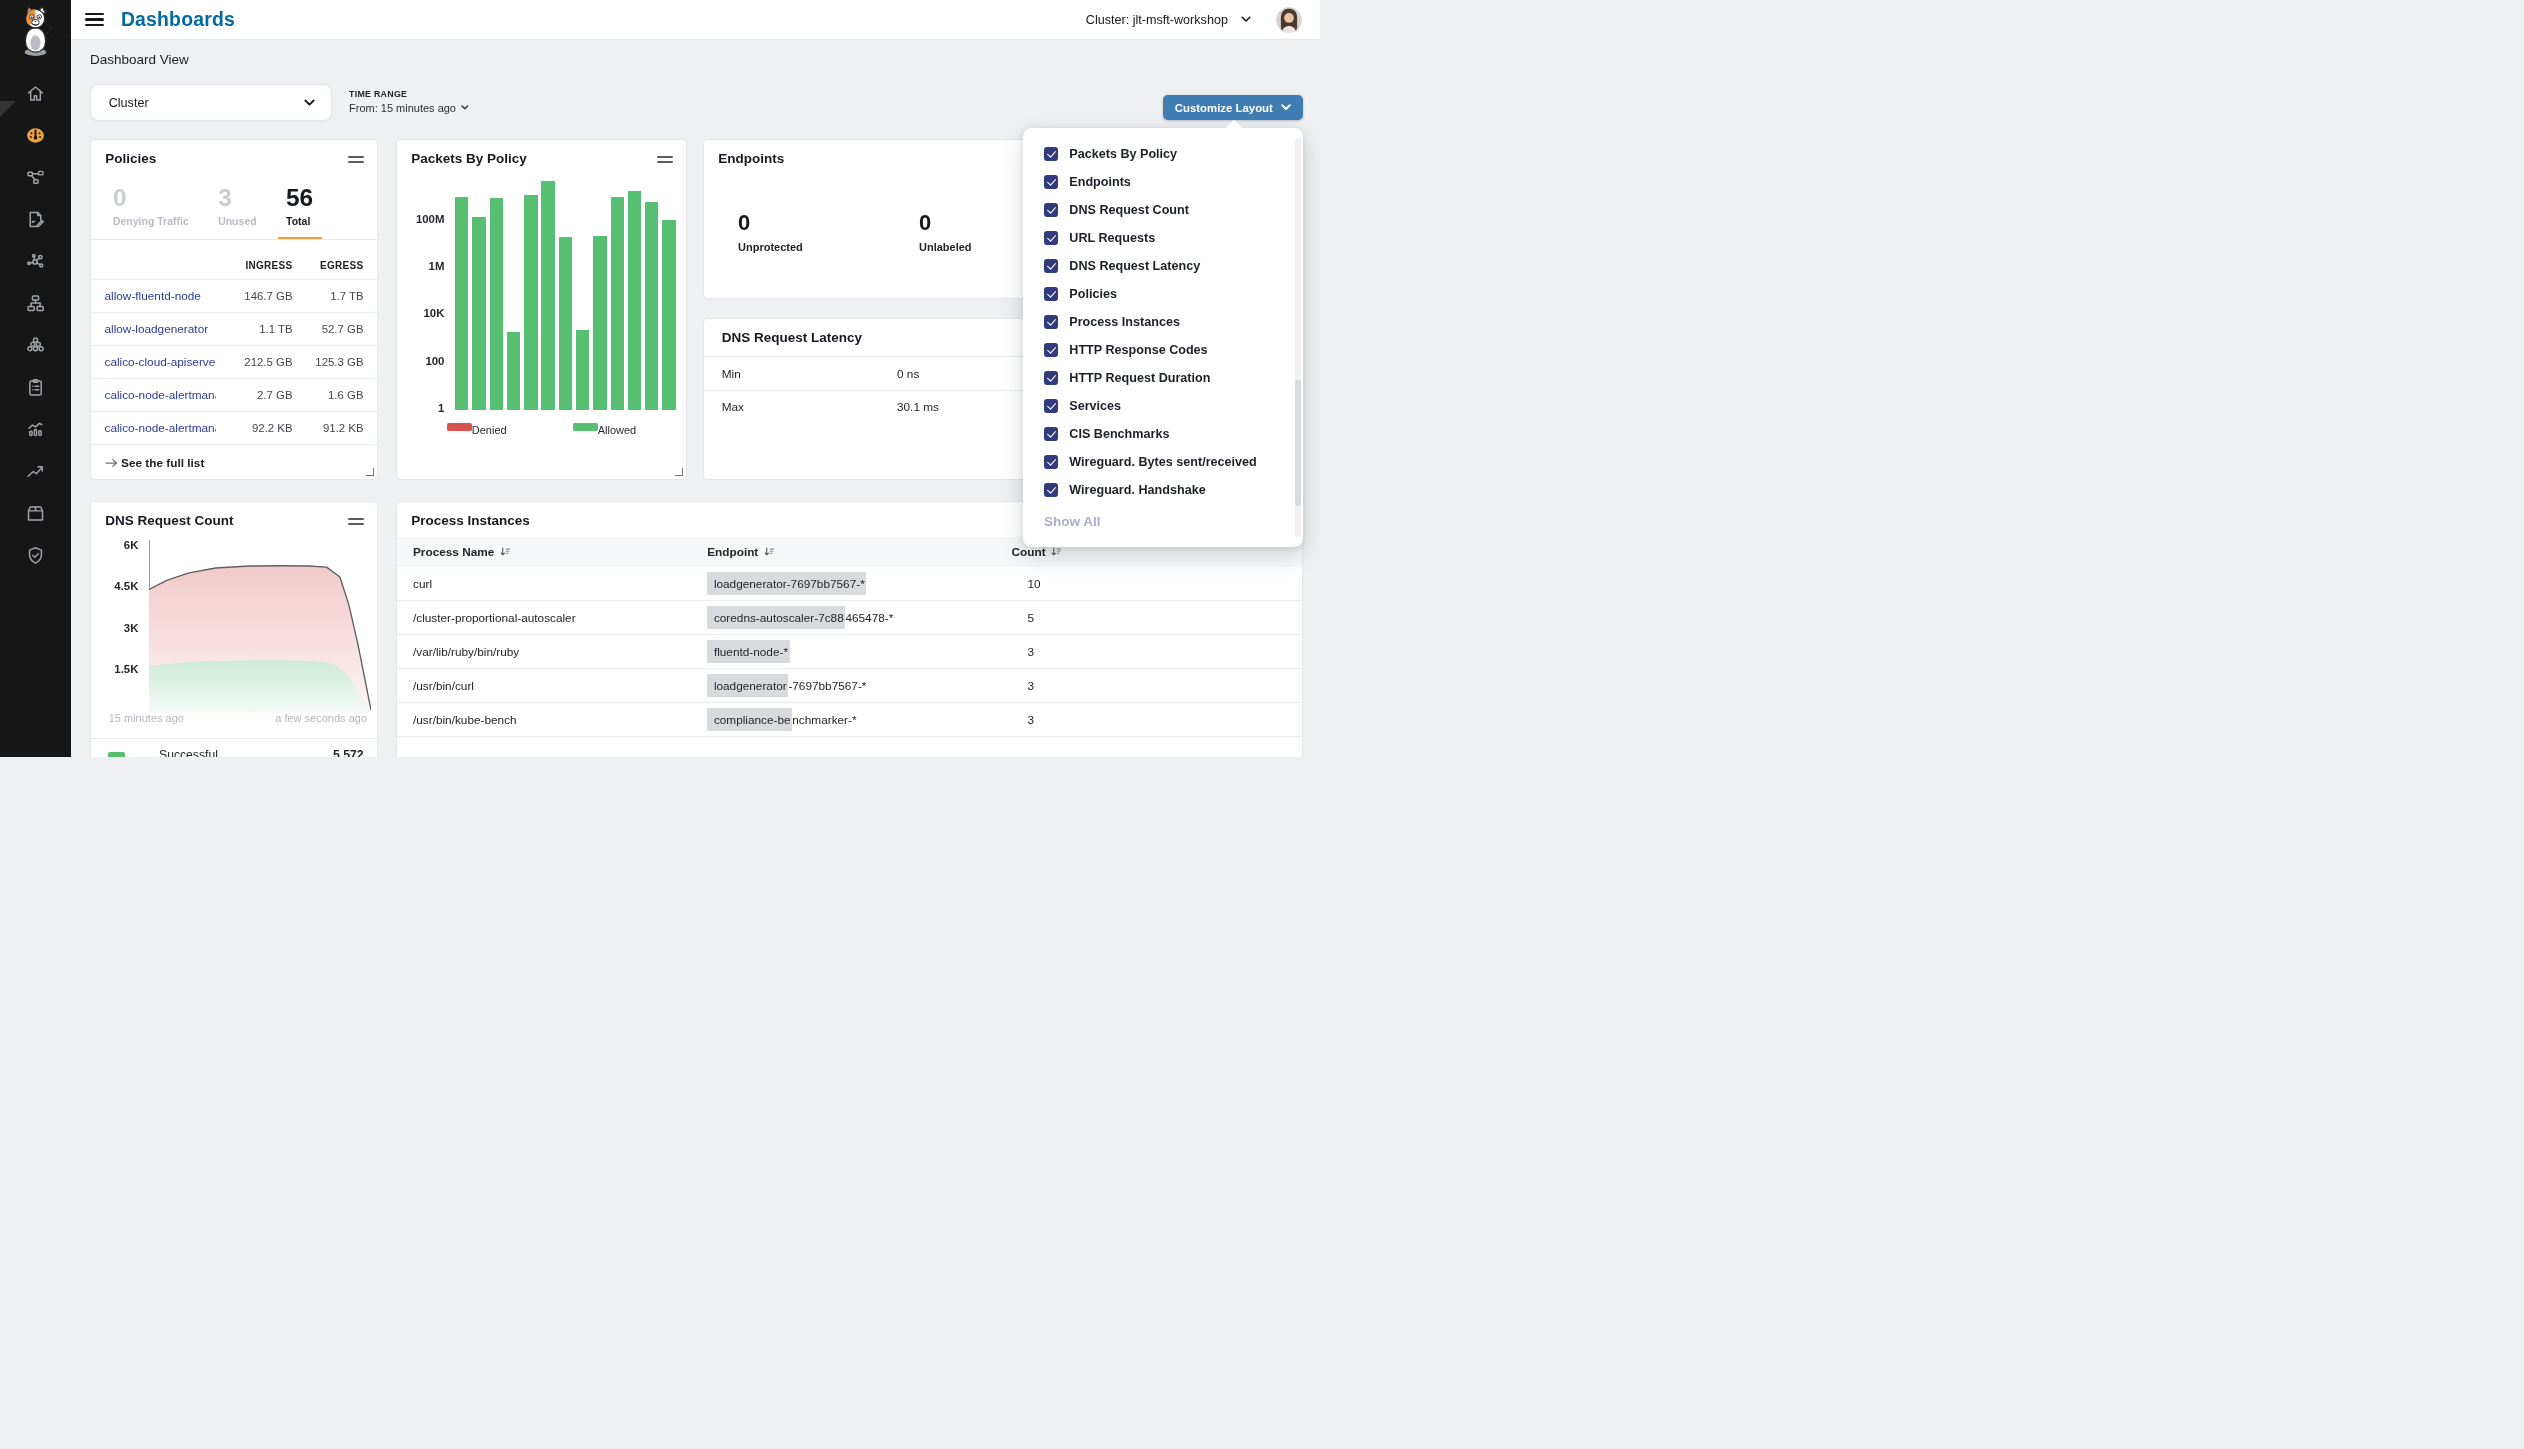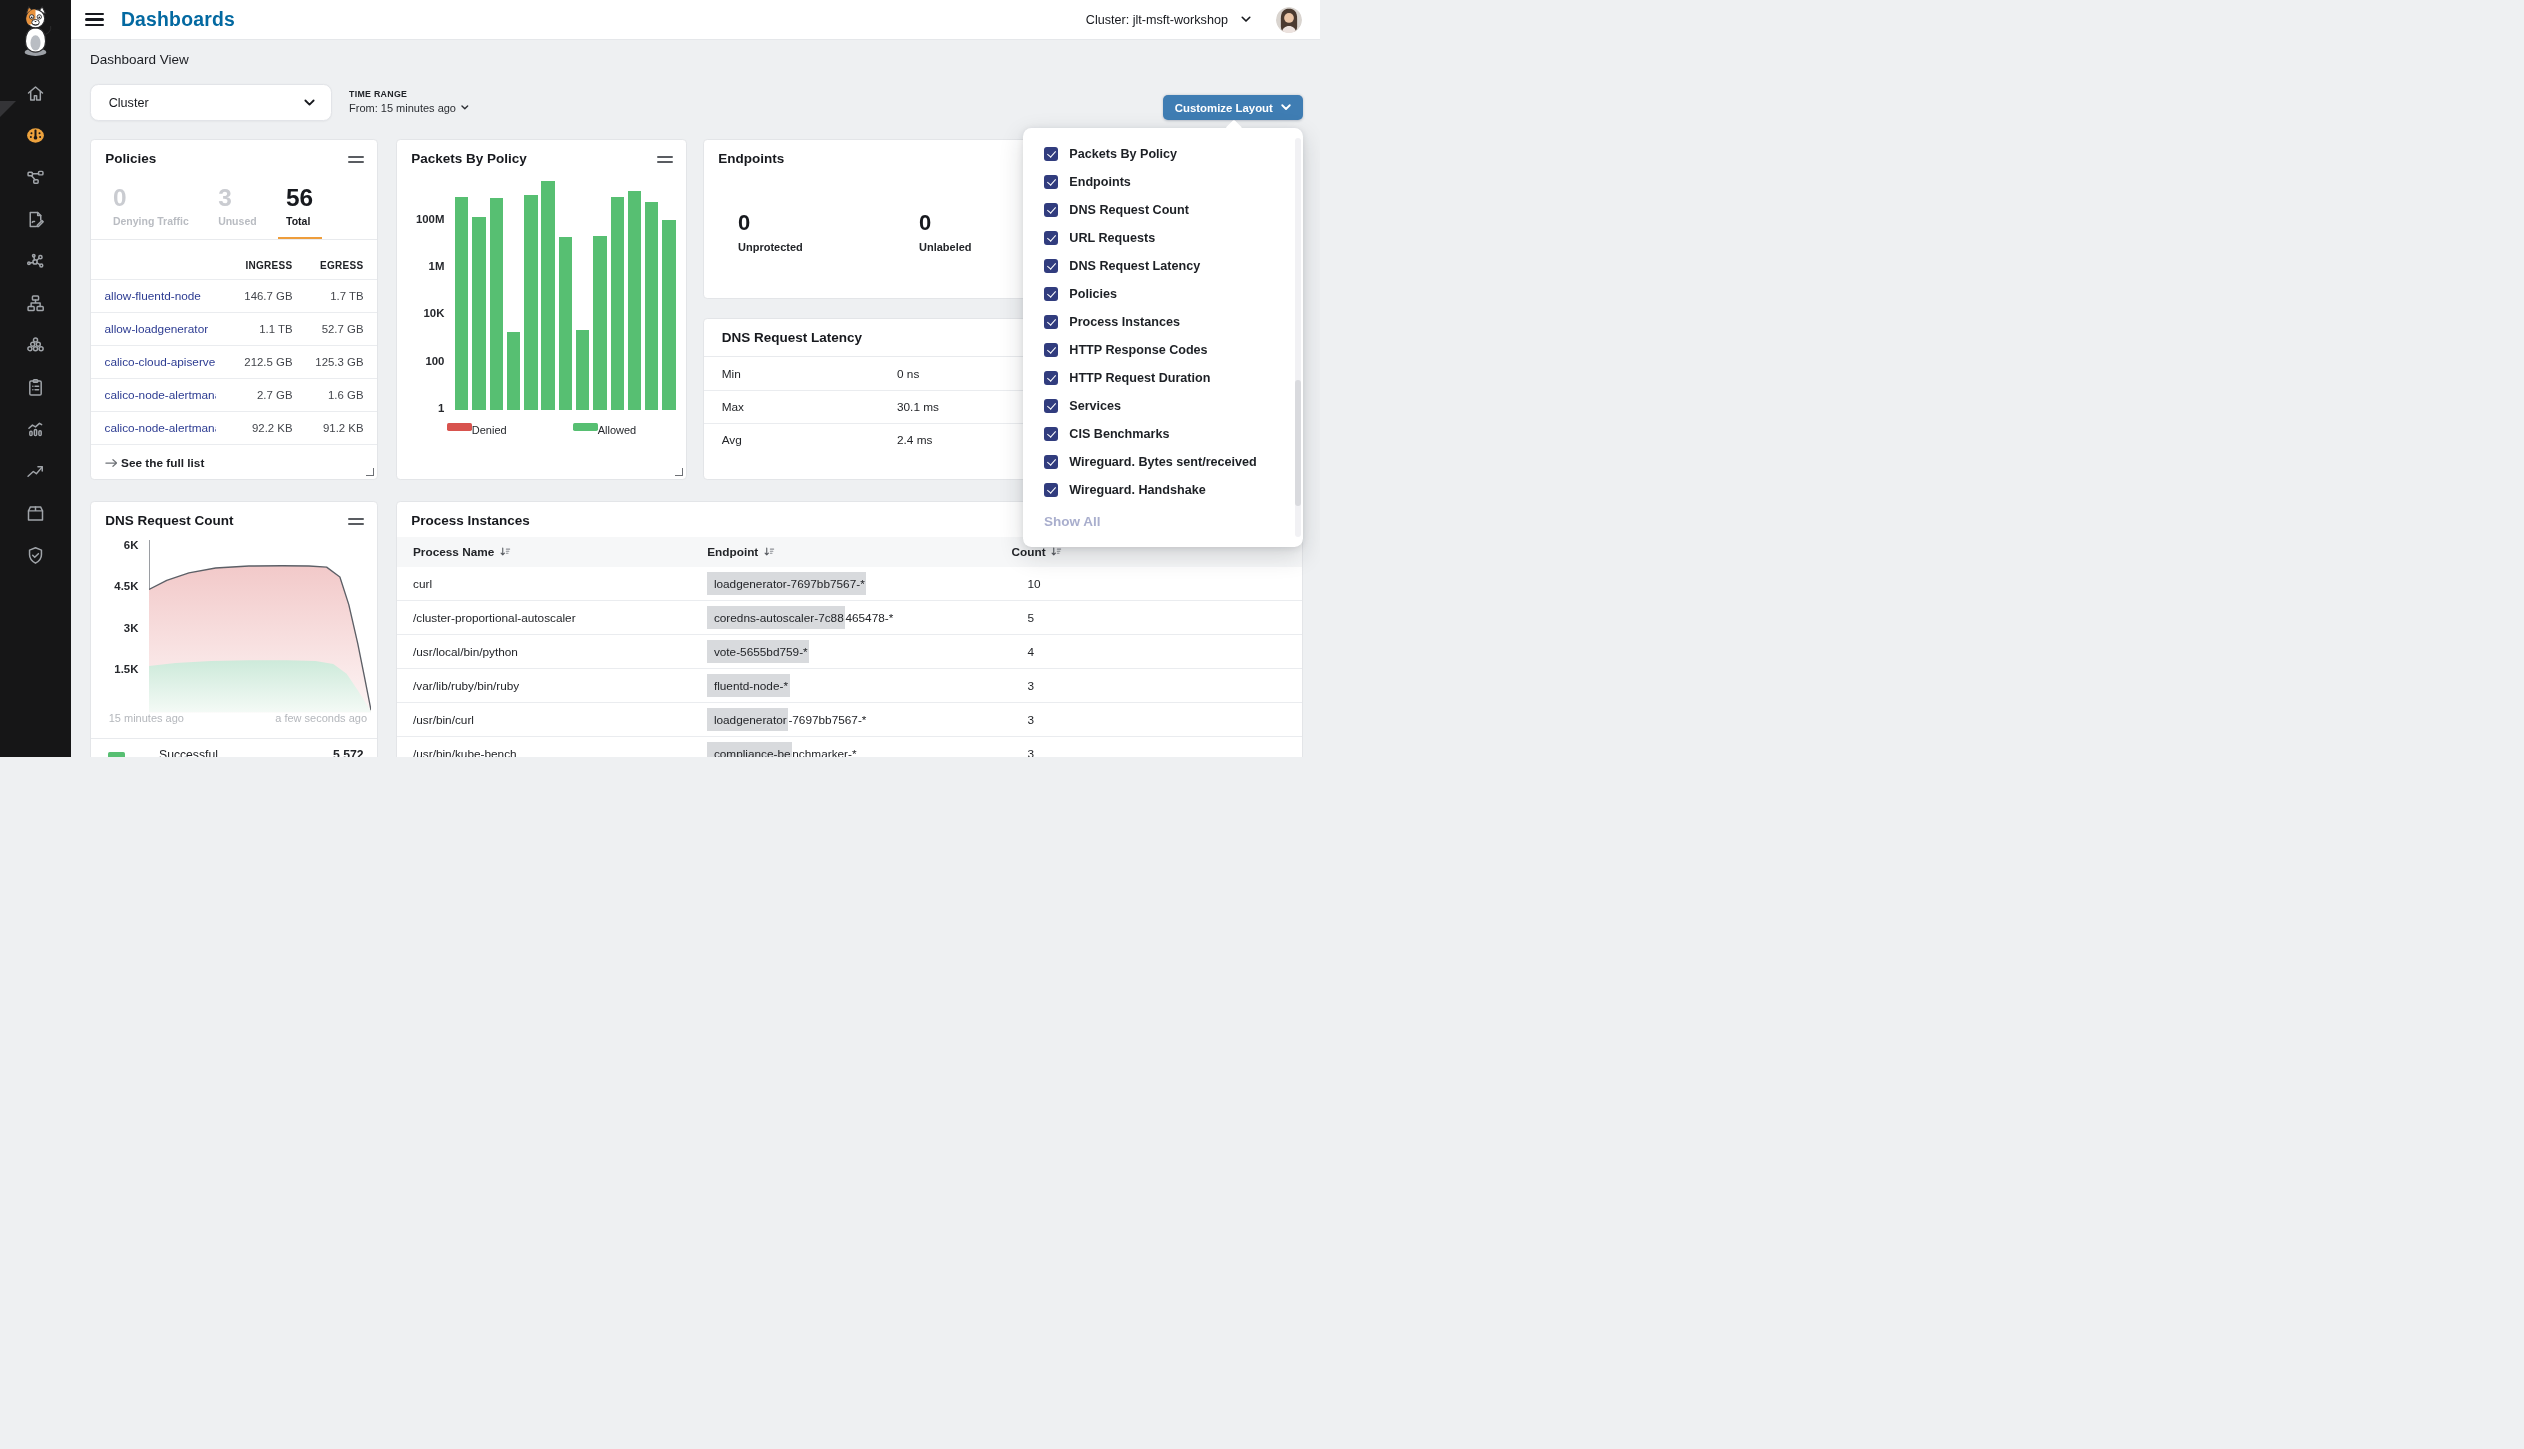--- a/index.html
+++ b/index.html
@@ -415,24 +415,20 @@
     <div class="card-title" style="left:17.7px">DNS Request Latency</div>
     <div class="lat-rows" id="lat-rows">
         <div class="lrow">
           <span class="ll">Min</span>
           <span class="lv">0 ns</span>
         </div>
         <div class="lrow">
           <span class="ll">Max</span>
           <span class="lv">30.1 ms</span>
         </div>
-        <div class="lrow">
-          <span class="ll">Avg</span>
-          <span class="lv">2.4 ms</span>
-        </div>
       </div>
   </section>
 
   <section class="card" id="dnscount-card">
     <div class="card-title">DNS Request Count</div>
     <div class="dh">
         <i></i>
         <i></i>
       </div>
     <div id="dns-ticks">
@@ -504,27 +500,20 @@
         </div>
         <div class="trow">
           <span class="c1">/cluster-proportional-autoscaler</span>
           <span class="c2">
             <span class="hl">coredns-autoscaler-7c88</span>
             <span class="rest">465478-*</span>
           </span>
           <span class="c3">5</span>
         </div>
         <div class="trow">
-          <span class="c1">/usr/local/bin/python</span>
-          <span class="c2">
-            <span class="hl">vote-5655bd759-*</span>
-          </span>
-          <span class="c3">4</span>
-        </div>
-        <div class="trow">
           <span class="c1">/var/lib/ruby/bin/ruby</span>
           <span class="c2">
             <span class="hl">fluentd-node-*</span>
           </span>
           <span class="c3">3</span>
         </div>
         <div class="trow">
           <span class="c1">/usr/bin/curl</span>
           <span class="c2">
             <span class="hl">loadgenerator</span>

